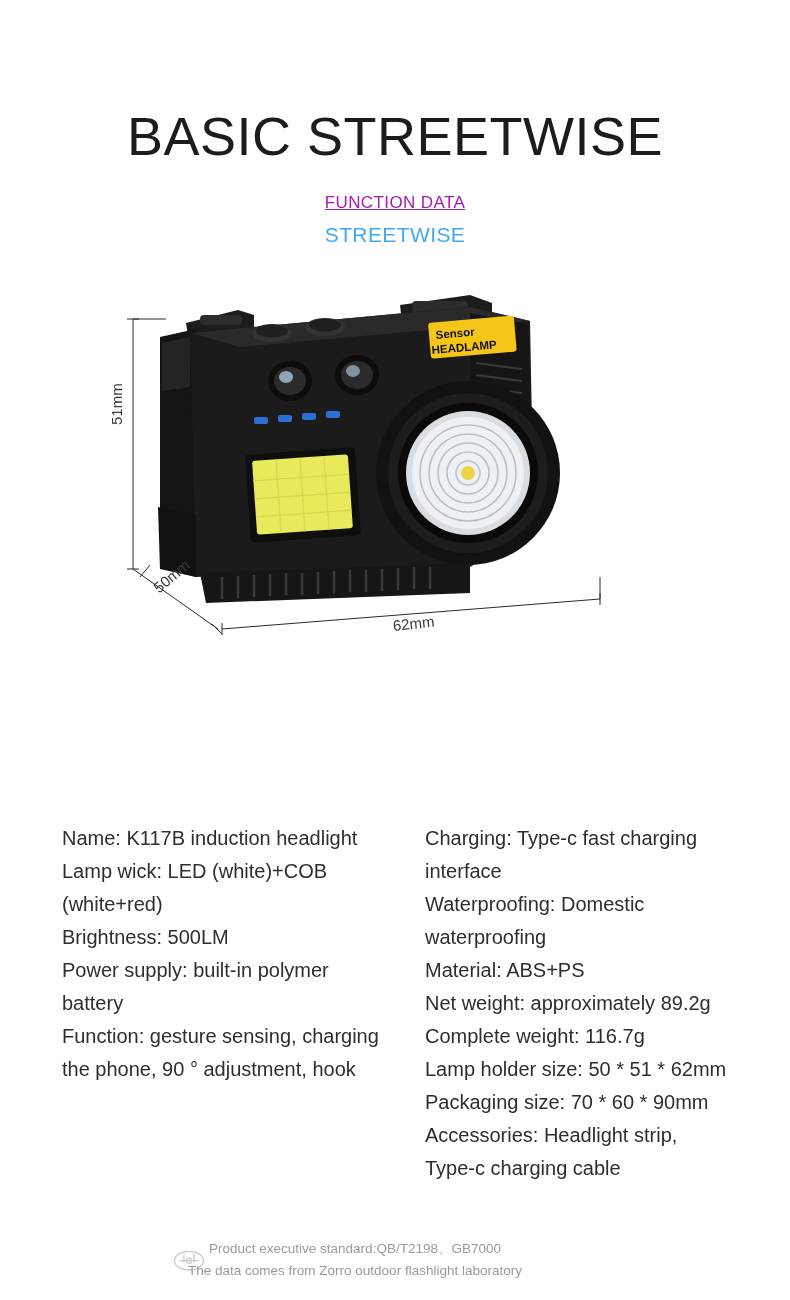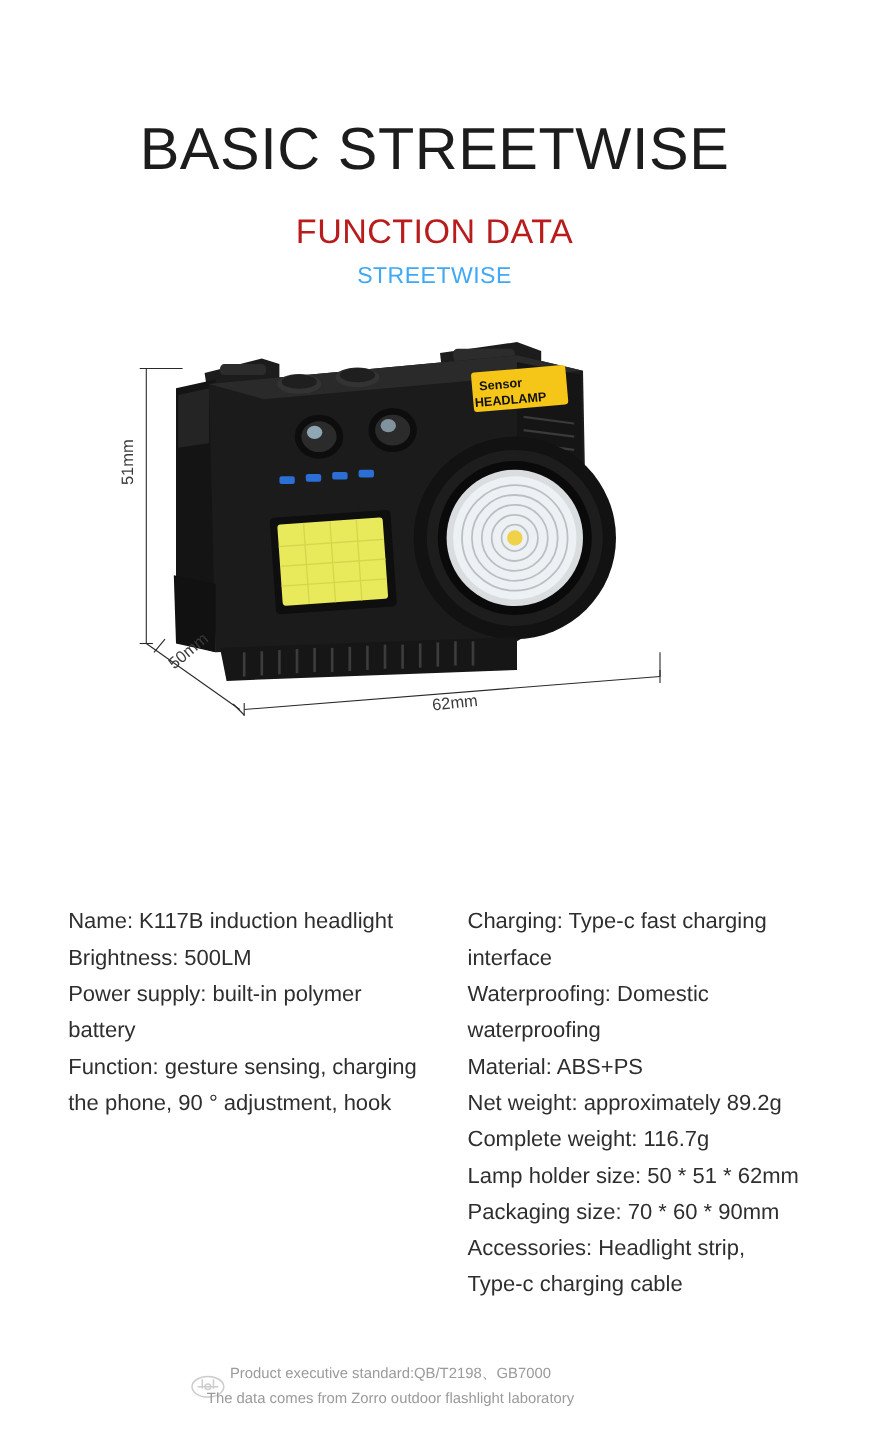--- a/index.html
+++ b/index.html
@@ -22,24 +22,25 @@
     padding-top: 108px;
   }
   .title-main {
     font-size: 54px;
     font-weight: 400;
     letter-spacing: 0.5px;
     color: #1c1c1c;
     line-height: 1.05;
   }
   .title-sub {
-    font-size: 31px;
-    color: #b91c1c;
+    font-size: 17px;
+    color: #a21caf;
     margin-top: 28px;
     letter-spacing: 0.4px;
+    text-decoration: underline;
   }
   .title-brand {
     font-size: 21px;
     color: #3fa9f5;
     margin-top: 10px;
     letter-spacing: 0.4px;
   }
 
   
   .product-area {
@@ -243,20 +244,21 @@
   </svg>
 
   <div class="dim-label dim-height">51mm</div>
   <div class="dim-label dim-depth">50mm</div>
   <div class="dim-label dim-width">62mm</div>
 </div>
 
 <div class="specs">
   <div class="spec-col left">
     <div class="spec-line">Name: K117B induction headlight</div>
+    <div class="spec-line">Lamp wick: LED (white)+COB (white+red)</div>
     <div class="spec-line">Brightness: 500LM</div>
     <div class="spec-line">Power supply: built-in polymer battery</div>
     <div class="spec-line">Function: gesture sensing, charging the phone, 90 ° adjustment, hook</div>
   </div>
   <div class="spec-col right">
     <div class="spec-line">Charging: Type-c fast charging interface</div>
     <div class="spec-line">Waterproofing: Domestic waterproofing</div>
     <div class="spec-line">Material: ABS+PS</div>
     <div class="spec-line">Net weight: approximately 89.2g</div>
     <div class="spec-line">Complete weight: 116.7g</div>

